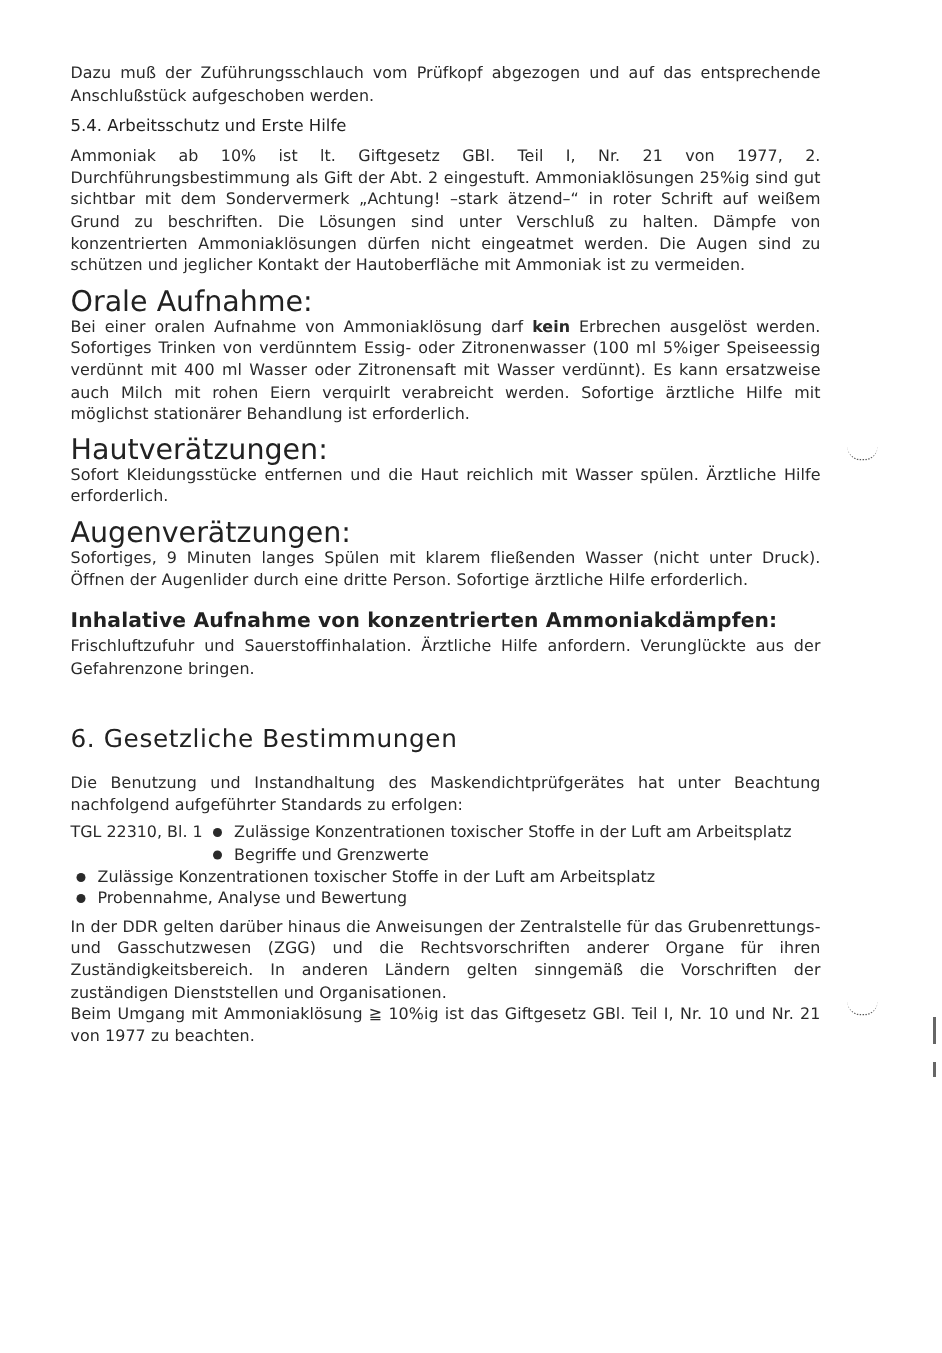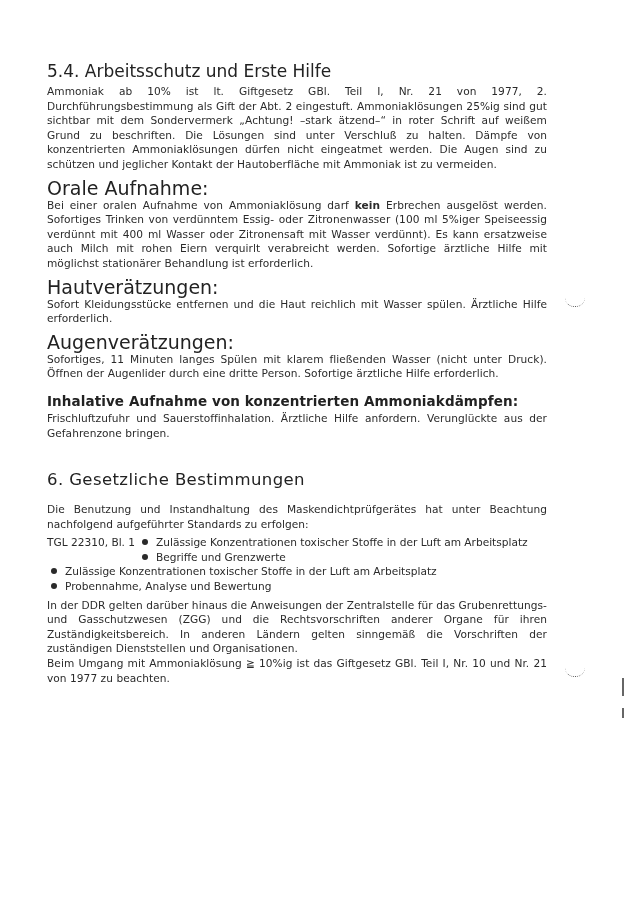--- a/index.html
+++ b/index.html
@@ -28,23 +28,23 @@
       text-align: justify;
       letter-spacing: 0.05px;
     }
     .intro { margin-bottom: 0; }
     h2 {
       margin: 0;
       font-weight: normal;
       color: #222;
     }
     .h-section {
-      font-size: 17px;
+      font-size: 11px;
       line-height: 18px;
-      margin-top: 20px;
+      margin-top: 4px;
       margin-bottom: 4px;
     }
     .h-section-big {
       font-size: 16.5px;
       line-height: 20px;
       margin-top: 30px;
       margin-bottom: 12px;
       letter-spacing: 0.4px;
     }
     .h-sub {
@@ -108,32 +108,33 @@
       position: absolute;
       width: 2px;
       background: #666;
     }
   </style>
 </head>
 <body>
 
 <div class="page">
 
+  <p class="intro">Dazu muß der Zuführungsschlauch vom Prüfkopf abgezogen und auf das entsprechende Anschlußstück aufgeschoben werden.</p>
 
   <h2 class="h-section">5.4. Arbeitsschutz und Erste Hilfe</h2>
   <p>Ammoniak ab 10% ist lt. Giftgesetz GBl. Teil I, Nr. 21 von 1977, 2. Durchführungsbestimmung als Gift der Abt. 2 eingestuft. Ammoniaklösungen 25%ig sind gut sichtbar mit dem Sondervermerk „Achtung! –stark ätzend–“ in roter Schrift auf weißem Grund zu beschriften. Die Lösungen sind unter Verschluß zu halten. Dämpfe von konzentrierten Ammoniaklösungen dürfen nicht eingeatmet werden. Die Augen sind zu schützen und jeglicher Kontakt der Hautoberfläche mit Ammoniak ist zu vermeiden.</p>
 
   <h2 class="h-sub">Orale Aufnahme:</h2>
   <p><span>Bei einer oralen Aufnahme von Ammoniaklösung darf </span><span class="bold-word">kein</span><span> Erbrechen ausgelöst werden. Sofortiges Trinken von verdünntem Essig- oder Zitronenwasser (100 ml 5%iger Speiseessig verdünnt mit 400 ml Wasser oder Zitronensaft mit Wasser verdünnt). Es kann ersatzweise auch Milch mit rohen Eiern verquirlt verabreicht werden. Sofortige ärztliche Hilfe mit möglichst stationärer Behandlung ist erforderlich.</span></p>
 
   <h2 class="h-sub">Hautverätzungen:</h2>
   <p>Sofort Kleidungsstücke entfernen und die Haut reichlich mit Wasser spülen. Ärztliche Hilfe erforderlich.</p>
 
   <h2 class="h-sub">Augenverätzungen:</h2>
-  <p>Sofortiges, 11 Minuten langes Spülen mit klarem fließenden Wasser (nicht unter Druck). Öffnen der Augenlider durch eine dritte Person. Sofortige ärztliche Hilfe erforderlich.</p>
+  <p>Sofortiges, 9 Minuten langes Spülen mit klarem fließenden Wasser (nicht unter Druck). Öffnen der Augenlider durch eine dritte Person. Sofortige ärztliche Hilfe erforderlich.</p>
 
   <h2 class="h-sub-bold">Inhalative Aufnahme von konzentrierten Ammoniakdämpfen:</h2>
   <p>Frischluftzufuhr und Sauerstoffinhalation. Ärztliche Hilfe anfordern. Verunglückte aus der Gefahrenzone bringen.</p>
 
   <h2 class="h-section-big">6. Gesetzliche Bestimmungen</h2>
   <p>Die Benutzung und Instandhaltung des Maskendichtprüfgerätes hat unter Beachtung nachfolgend aufgeführter Standards zu erfolgen:</p>
 
   <div class="std-table">
     <div class="std-row">
       <div class="std-code">TGL 22310, Bl. 1</div>

